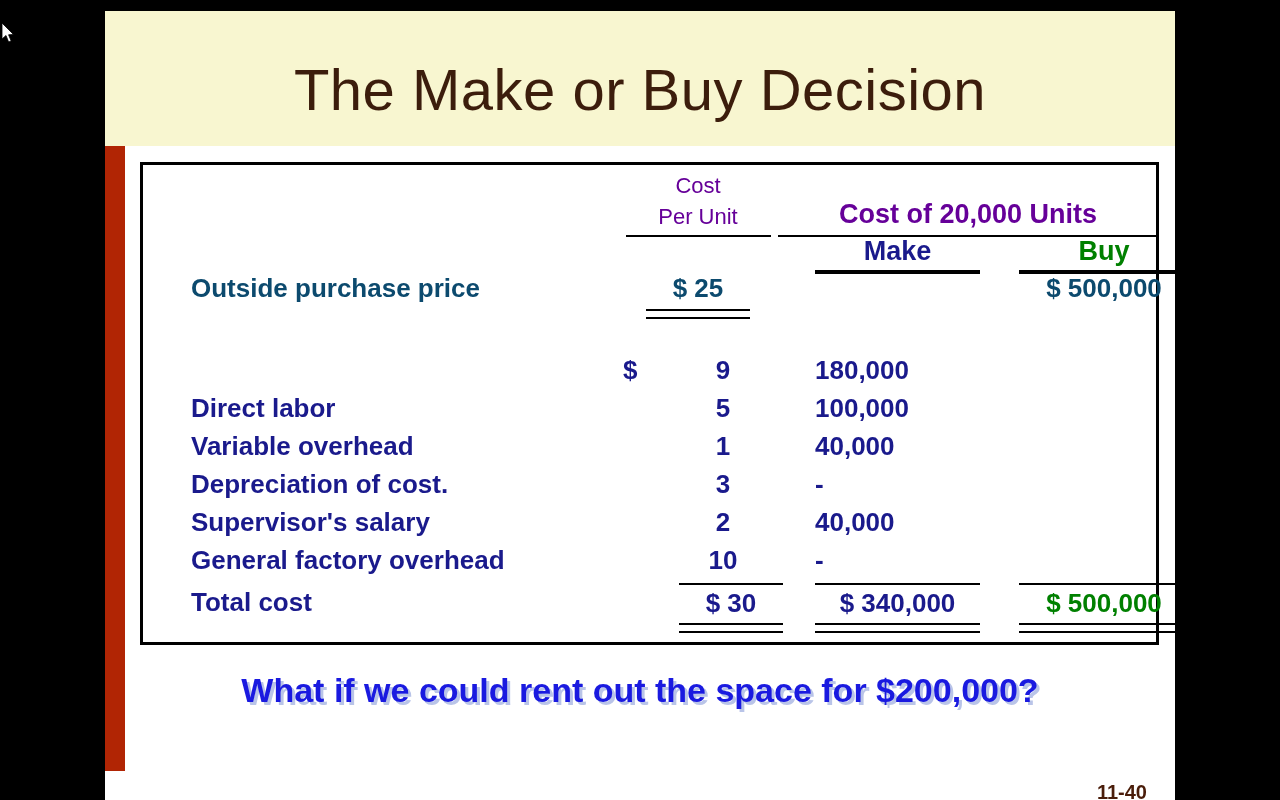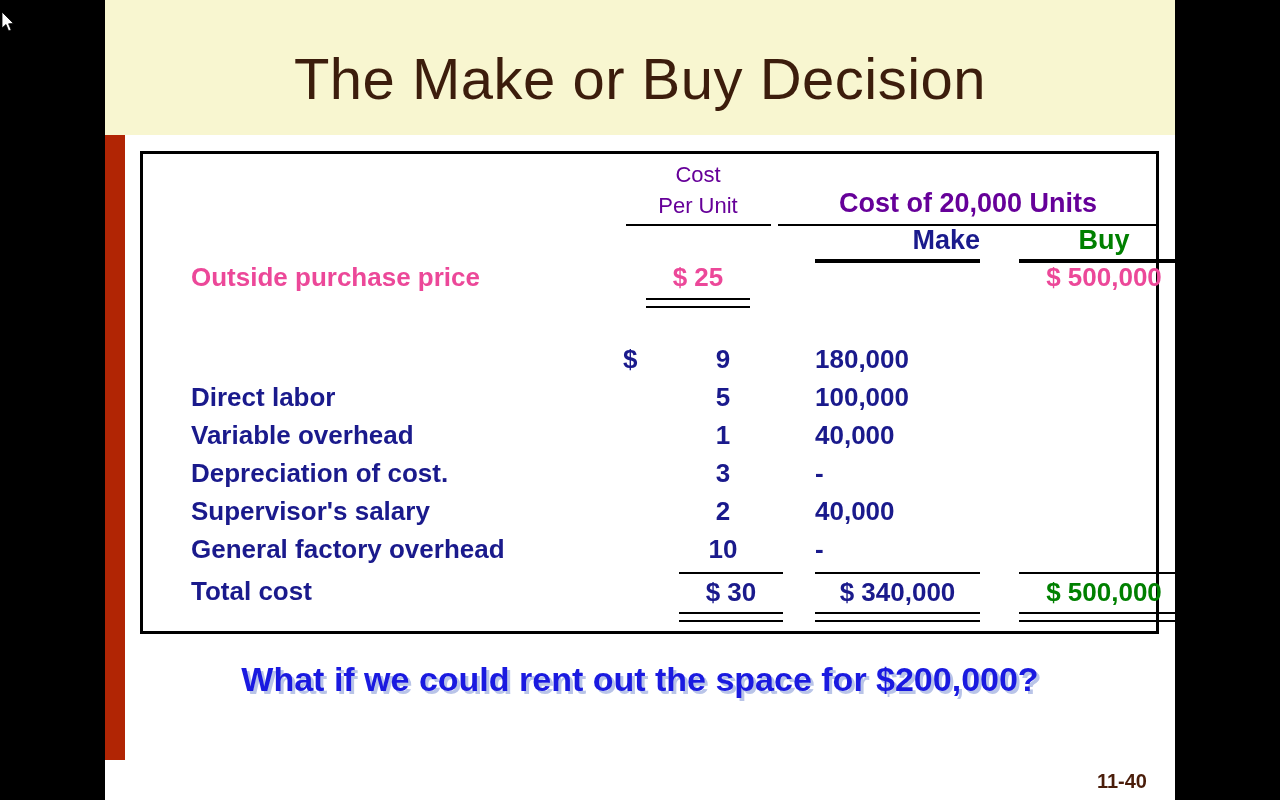--- a/index.html
+++ b/index.html
@@ -12,20 +12,21 @@
   }
   body {
     font-family: "Liberation Sans", sans-serif;
   }
 
   #screen {
     position: relative;
     width: 1280px;
     height: 702px;
     background: #000000;
+    margin-top: 11px;
   }
 
   
   #cursor {
     position: absolute;
     left: 2px;
     top: 12px;
     width: 14px;
     height: 22px;
   }
@@ -126,21 +127,21 @@
     width: 380px;
     margin-left: auto;
     margin-right: auto;
   }
 
   #hdr-make {
     position: absolute;
     left: 672px;
     top: 70px;
     width: 165px;
-    text-align: right;
+    text-align: center;
     color: #1a1a8c;
     font-size: 27px;
     font-weight: bold;
     line-height: 33px;
   }
   #hdr-make .rule {
     margin-top: 2px;
     border-bottom: 4px solid #000000;
     width: 165px;
   }
@@ -162,21 +163,21 @@
     width: 170px;
   }
 
   
   #row-outside {
     position: absolute;
     left: 0px;
     top: 108px;
     width: 1013px;
     height: 58px;
-    color: #ec4899;
+    color: #0c4a6e;
     font-size: 26px;
     font-weight: bold;
   }
   #row-outside .label {
     position: absolute;
     left: 48px;
     top: 0px;
     white-space: nowrap;
   }
   #row-outside .perunit {

